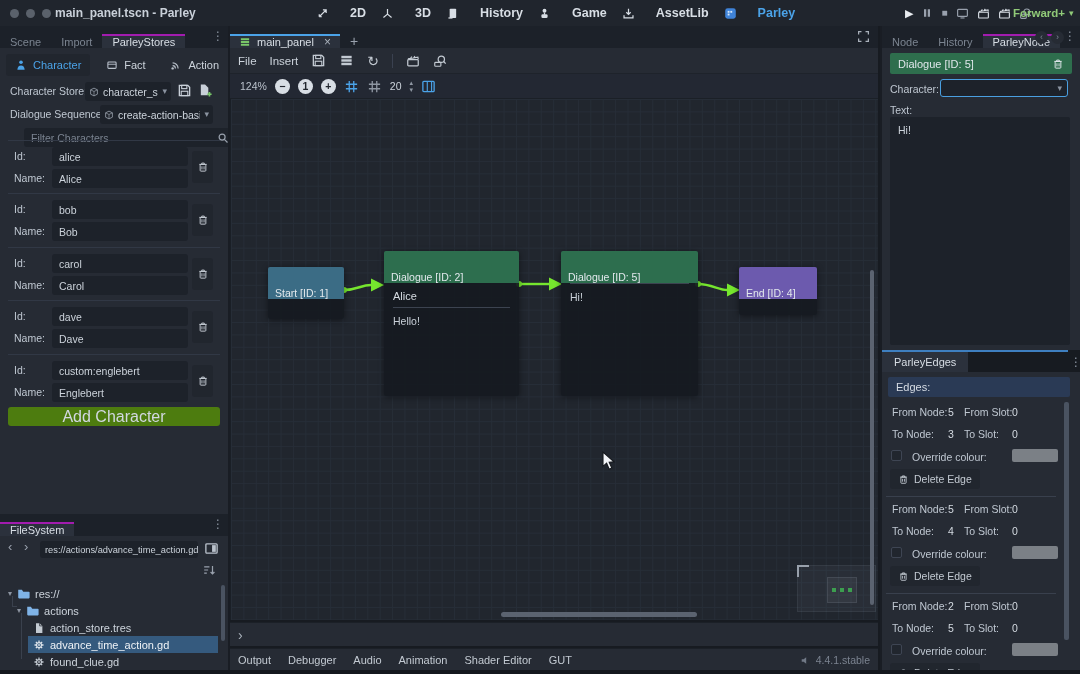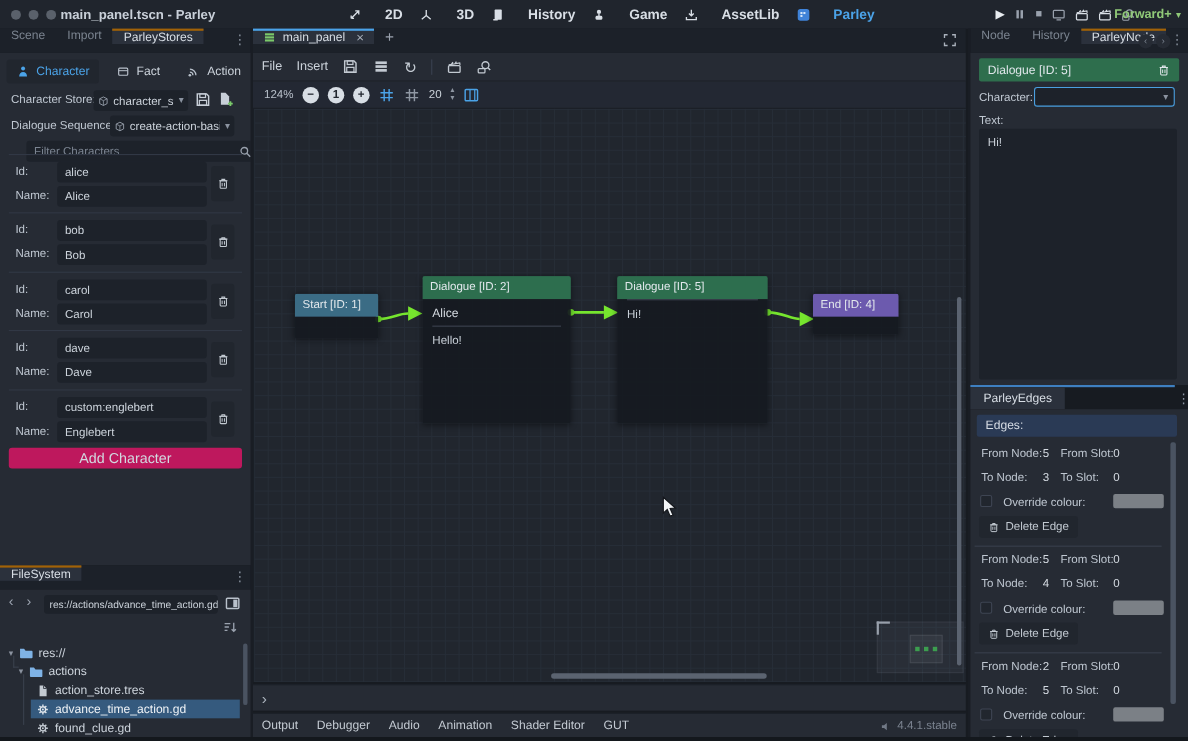--- a/index.html
+++ b/index.html
@@ -13,23 +13,23 @@
 #titlebar{position:absolute;left:0;top:0;width:1080px;height:26px;background:#20252d}
 .light{position:absolute;top:8.5px;width:9px;height:9px;border-radius:50%;background:#5a616b}
 #win-title{position:absolute;left:55px;top:6px;font-size:12px;font-weight:bold;color:#c9d0d9}
 #ws-tabs{position:absolute;left:316px;top:0;height:26px;display:flex;align-items:center;gap:15px}
 .ws{display:flex;align-items:center;gap:21px;font-size:12.5px;font-weight:bold;color:#d8dee5}
 .ws.active{color:#4ba3e8}
 #playbar{position:absolute;left:905px;top:0;height:26px;display:flex;align-items:center;gap:8px;color:#99a1ad}
 #renderer{position:absolute;left:1013px;top:0;height:26px;display:flex;align-items:center;gap:4px;color:#90c978;font-size:11.5px;font-weight:bold}
 
 
-.tabbar{position:absolute;background:#1c2129;display:flex;align-items:flex-start}
+.tabbar{position:absolute;background:#1c2129;display:flex;align-items:flex-end}
 .dtab{display:flex;align-items:center;padding:0 10px;font-size:11px;color:#7b8490}
-.dtab.active{background:#2b313c;border-top:2px solid #a16207;color:#d8dee5}
+.dtab.active{background:#2b313c;border-top:2px solid #a21caf;color:#d8dee5}
 .kebab{position:absolute;right:4px;top:4px;font-size:12px;color:#8a93a0}
 .inp{background:#1d222a;border-radius:3px;display:flex;align-items:center;font-size:10.5px;color:#ccd3db}
 .placeholder{color:#7b8491}
 .flabel{font-size:10.5px;color:#bfc7d1}
 
 
 #dock-l-tabs{left:0;top:26px;width:228px;height:22px}
 #stores{position:absolute;left:0;top:48px;width:228px;height:466px;background:#262b34}
 #modes{position:absolute;left:6px;top:5px;right:0;height:24px;display:flex;align-items:center;justify-content:space-between}
 .mode{display:flex;align-items:center;gap:6px;height:22px;padding:0 9px;font-size:11px;color:#ccd3db}
@@ -43,21 +43,21 @@
 .dd-chev{margin-left:auto;color:#8b93a0;font-size:9px}
 #filter-chars{position:absolute;left:24px;top:80px;width:212px;height:19px;padding:0 7px}
 #filter-chars .glyph,#fs-filter .glyph{margin-left:auto}
 .char-entry{position:absolute;left:0;width:228px;height:42px}
 .char-entry:nth-of-type(n+2)::before{content:"";position:absolute;left:8px;right:8px;top:-6px;border-top:1px solid #313845}
 .ce-idl{position:absolute;left:14px;top:4px}
 .ce-nml{position:absolute;left:14px;top:26px}
 .ce-in1{position:absolute;left:52px;top:1px;width:136px;height:19px;padding:0 7px}
 .ce-in2{position:absolute;left:52px;top:23px;width:136px;height:19px;padding:0 7px}
 .ce-trash{position:absolute;left:192px;top:5px;width:21px;height:32px;background:#21262e;border-radius:3px;display:flex;align-items:center;justify-content:center;color:#c3cad2}
-#add-char{position:absolute;left:8px;top:359px;width:212px;height:19px;background:#be185d;border-radius:3px;display:flex;align-items:center;justify-content:center;font-size:13px;color:#d2d8e0}
+#add-char{position:absolute;left:8px;top:359px;width:212px;height:19px;background:#4d7c0f;border-radius:3px;display:flex;align-items:center;justify-content:center;font-size:16px;color:#d2d8e0}
 
 
 #fs-tabs{left:0;top:514px;width:228px;height:22px}
 #fs-panel{position:absolute;left:0;top:536px;width:228px;height:138px;background:#262b34}
 #fs-nav-b{position:absolute;left:8px;top:4px;color:#9aa2ae;font-size:13px}
 #fs-nav-f{position:absolute;left:24px;top:4px;color:#9aa2ae;font-size:13px}
 #fs-path{position:absolute;left:40px;top:5px;width:158px;height:17px;padding:0 5px;font-size:9.3px;white-space:nowrap;overflow:hidden}
 #fs-split{position:absolute;left:204px;top:5px;color:#b9c1cb}
 #fs-filter{position:absolute;left:8px;top:26px;width:188px;height:18px;padding:0 7px}
 #fs-sort{position:absolute;left:202px;top:27px;color:#9aa2ae}
@@ -78,21 +78,21 @@
 #c-zoom{position:absolute;left:230px;top:74px;width:648px;height:25px;background:#232833;border-bottom:1px solid #1b2027;display:flex;align-items:center;gap:8px;padding-left:10px}
 .zlabel{font-size:10.5px;color:#b9c1cb}
 .zbtn{width:15px;height:15px;border-radius:50%;background:#d8dee5;color:#21262e;font-size:10.5px;font-weight:bold;display:flex;align-items:center;justify-content:center}
 .spin{display:flex;flex-direction:column;line-height:6px;font-size:7px;color:#8f97a3}
 
 
 #graph{position:absolute;left:230px;top:99px;width:648px;height:521px;background:#21262e;border-left:1px solid #1a1f26;
  background-image:linear-gradient(#262d37 1px,transparent 1px),linear-gradient(90deg,#262d37 1px,transparent 1px);
  background-size:12.4px 12.4px;overflow:hidden}
 .gnode{position:absolute;box-shadow:0 1px 6px rgba(0,0,0,.45);border-radius:2px;overflow:hidden}
-.ghead{height:21px;line-height:21px;padding:0 7px;font-size:10.5px;color:#e2e8ec}
+.ghead{height:21px;line-height:21px;padding:16px 7px;font-size:10.5px;color:#e2e8ec}
 .h-start{background:#3b6c85}.h-dlg{background:#2d6e4e}.h-end{background:#6c5aae}
 .gbody{background:rgba(22,26,32,.93)}
 .gchar{padding:7px 9px 5px;font-size:11px;color:#d6dce2}
 .gdiv{margin:0 9px;border-top:1px solid #3c4350}
 .gtext{padding:7px 9px;font-size:10.5px;color:#c9d0d8}
 #minimap{position:absolute;left:566px;top:466px;width:79px;height:47px;background:rgba(190,200,215,.055);border:1px solid rgba(190,200,215,.08)}
 #minimap::before{content:"";position:absolute;left:-1px;top:-1px;width:10px;height:10px;border-left:2px solid #98a0ab;border-top:2px solid #98a0ab}
 #mm-cam{position:absolute;left:29px;top:11px;width:30px;height:26px;background:rgba(255,255,255,.05);border:1px solid rgba(190,200,215,.12)}
 .mm-dot{position:absolute;top:10px;width:3.5px;height:3.5px;background:#3c9e4f}
 #g-hsb{position:absolute;left:270px;bottom:3px;width:196px;height:5px;background:#5b6370;border-radius:2.5px}

